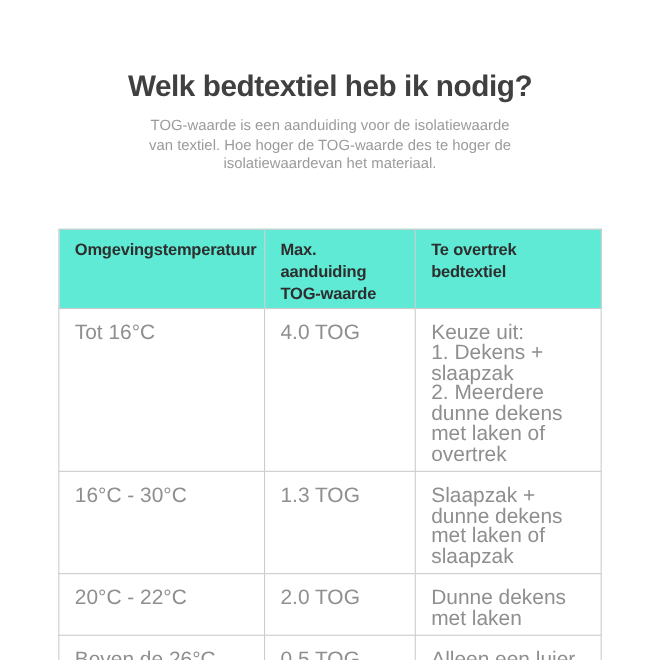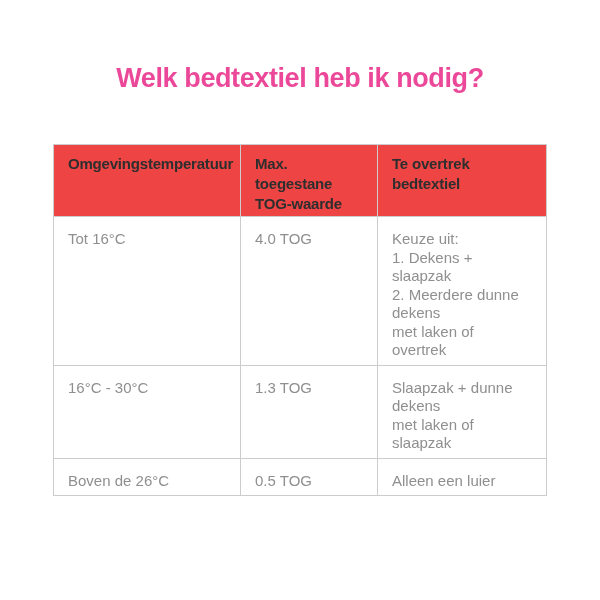--- a/index.html
+++ b/index.html
@@ -13,21 +13,21 @@
     width: 600px;
     height: 600px;
     background: #ffffff;
   }
   .page-title {
     margin: 62px auto 0;
     text-align: center;
     font-size: 27px;
     line-height: 32px;
     font-weight: 700;
-    color: #ec4899;
+    color: #404040;
     letter-spacing: -0.4px;
   }
   .page-subtitle {
     margin: 11px auto 0;
     text-align: center;
     white-space: pre-line;
     font-size: 13.5px;
     line-height: 17.5px;
     color: #9b9b9b;
   }
@@ -40,54 +40,57 @@
   .tog-table col.c1 { width: 187px; }
   .tog-table col.c2 { width: 137px; }
   .tog-table col.c3 { width: 169px; }
   .tog-table th, .tog-table td {
     border: 1px solid #cccccc;
     vertical-align: top;
     text-align: left;
     white-space: pre-line;
   }
   .tog-table th {
-    background: #ef4444;
+    background: #5eead4;
     font-size: 15px;
     font-weight: 700;
     color: #2e2e2e;
     line-height: 20px;
     padding: 9px 14px 2px 14px;
     letter-spacing: -0.2px;
     height: 51px;
   }
   .tog-table td {
-    font-size: 15px;
+    font-size: 19px;
     color: #8f8f8f;
     line-height: 18.5px;
     padding: 13px 14px 5px 14px;
   }
 </style>
 </head>
 <body>
 
 <div class="page">
 
   <h1 class="page-title">Welk bedtextiel heb ik nodig?</h1>
 
+  <p class="page-subtitle">TOG-waarde is een aanduiding voor de isolatiewaarde
+van textiel. Hoe hoger de TOG-waarde des te hoger de
+isolatiewaardevan het materiaal.</p>
 
   <table class="tog-table">
     <colgroup>
       <col class="c1">
         <col class="c2">
         <col class="c3">
     </colgroup>
     <thead>
       <tr>
         <th>Omgevingstemperatuur</th>
-        <th>Max. toegestane
+        <th>Max. aanduiding
 TOG-waarde</th>
         <th>Te overtrek
 bedtextiel</th>
       </tr>
     </thead>
     <tbody>
       <tr>
         <td>Tot 16°C</td>
         <td>4.0 TOG</td>
         <td>Keuze uit:
@@ -95,20 +98,25 @@
 2. Meerdere dunne dekens
 met laken of overtrek</td>
       </tr>
       <tr>
         <td>16°C - 30°C</td>
         <td>1.3 TOG</td>
         <td>Slaapzak + dunne dekens
 met laken of slaapzak</td>
       </tr>
       <tr>
+        <td>20°C - 22°C</td>
+        <td>2.0 TOG</td>
+        <td>Dunne dekens met laken</td>
+      </tr>
+      <tr>
         <td>Boven de 26°C</td>
         <td>0.5 TOG</td>
         <td>Alleen een luier</td>
       </tr>
     </tbody>
   </table>
 
 </div>
 
 </body></html>

